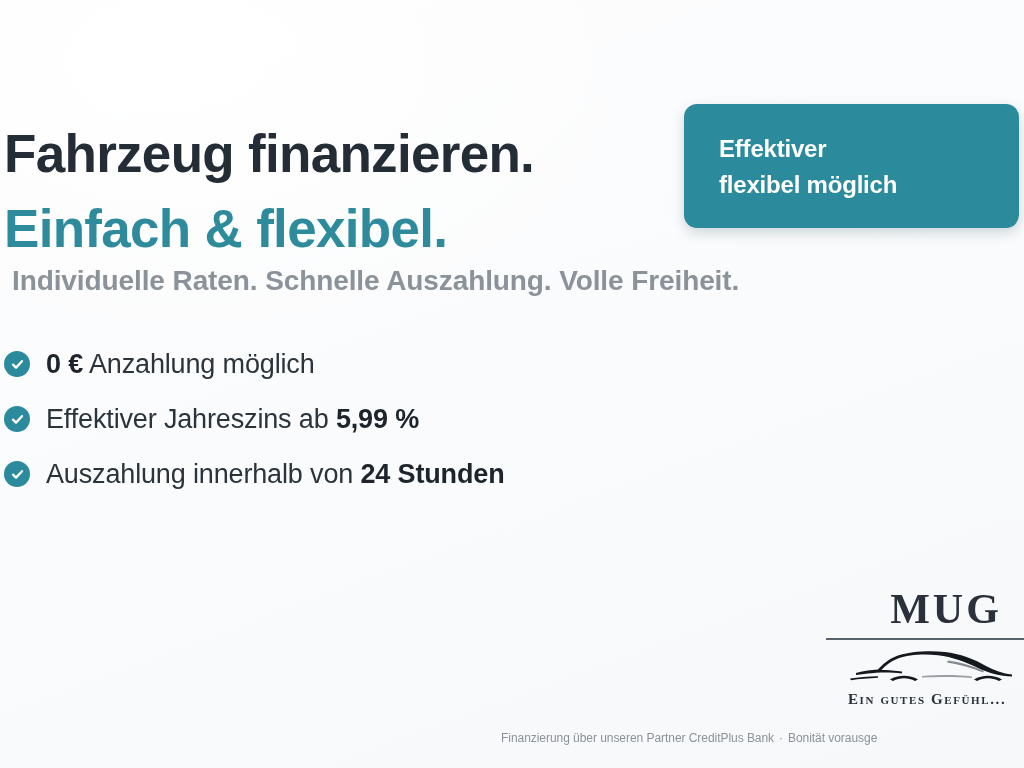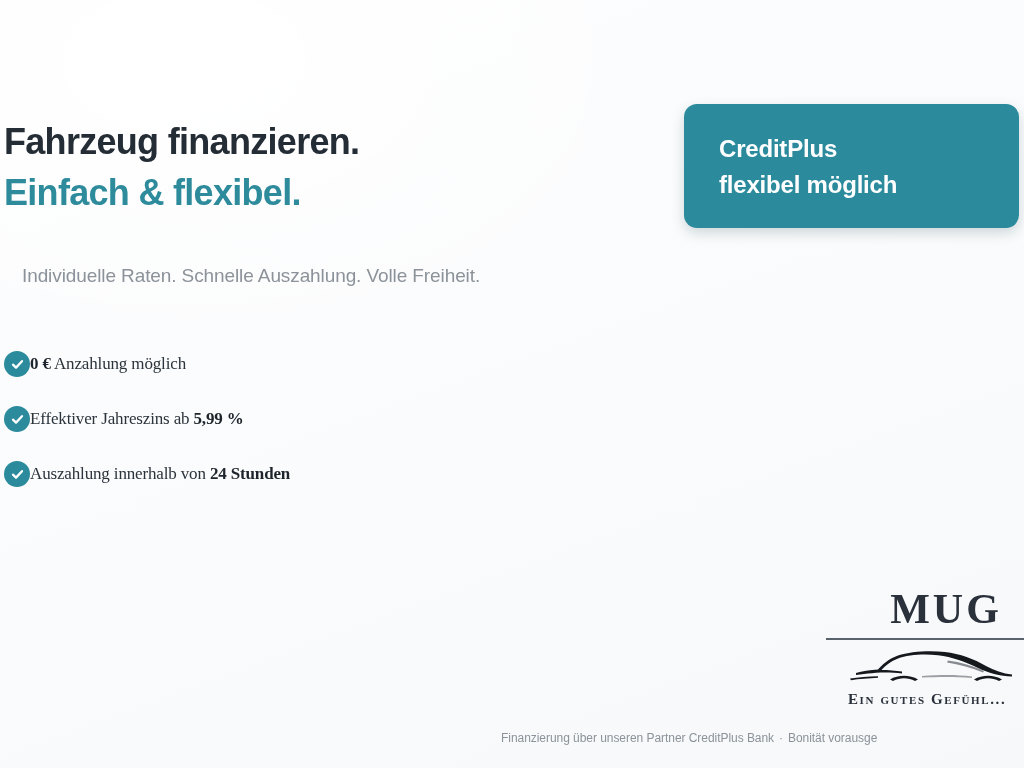--- a/index.html
+++ b/index.html
@@ -14,31 +14,32 @@
     position:absolute; inset:0;
     width:1024px; height:768px;
     background:
       radial-gradient(ellipse 700px 420px at 18% 8%, #ffffff 0%, rgba(252,252,253,0) 70%),
       linear-gradient(160deg, #fdfdfe 0%, #fafbfc 55%, #f7f8fa 100%);
   }
 
   
   .headline {
     position:absolute; left:4px; top:116px;
-    font-size:36px; line-height:1.42;
+    font-size:53px; line-height:1.42;
     font-weight:700; letter-spacing:-0.7px;
     color:#242c35;
     white-space:nowrap;
   }
   .headline .l2 { color:#2d8b9c; }
 
   .subtitle {
-    position:absolute; left:22px; top:265px;
-    font-size:19px; color:#8b9299; letter-spacing:-0.1px;
+    position:absolute; left:12px; top:265px;
+    font-size:28px; color:#8b9299; letter-spacing:-0.1px;
     white-space:nowrap;
+    font-weight:bold;
   }
 
   
   .badge {
     position:absolute; left:684px; top:104px;
     width:335px; height:124px;
     background:#2b8b9c;
     border-radius:13px;
     box-shadow:0 5px 13px rgba(30,70,80,.20);
   }
@@ -55,22 +56,23 @@
     display:flex; align-items:center;
     height:32px; margin-bottom:23px;
   }
   .check {
     flex:0 0 auto; width:26px; height:26px;
     border-radius:50%; background:#2b8b9c;
     display:flex; align-items:center; justify-content:center;
   }
   .check svg { display:block; }
   .bullet-label {
-    font-size:17px; color:#2b333b;
-    letter-spacing:-0.15px; white-space:nowrap;font-family:Liberation Serif, serif;
+    margin-left:16px;
+    font-size:27px; color:#2b333b;
+    letter-spacing:-0.15px; white-space:nowrap;
   }
   .bullet-label b { font-weight:700; color:#1d242b; }
 
   
   .logo { position:absolute; left:826px; top:588px; width:220px; }
   .logo-word {
     font-family:"Liberation Serif", serif;
     font-size:42px; font-weight:700;
     color:#2a313a; letter-spacing:3px;
     text-align:center; line-height:1;
@@ -105,21 +107,21 @@
 
   <div class="headline">
     <div>Fahrzeug finanzieren.</div>
     <div class="l2">Einfach &amp; flexibel.</div>
   </div>
 
   <div class="subtitle">Individuelle Raten. Schnelle Auszahlung. Volle Freiheit.</div>
 
   <div class="badge">
     <div class="badge-text">
-      <div>CreditPlus</div>
+      <div>Effektiver</div>
       <div>flexibel möglich</div>
     </div>
   </div>
 
   <div class="bullets">
 
     <div class="bullet">
       <span class="check">
         <svg width="15" height="15" viewBox="0 0 15 15">
             <path d="M3 7.7 L6 10.6 L12 4.2" fill="none" stroke="#ffffff" stroke-width="2.3" stroke-linecap="round" stroke-linejoin="round"></path>

